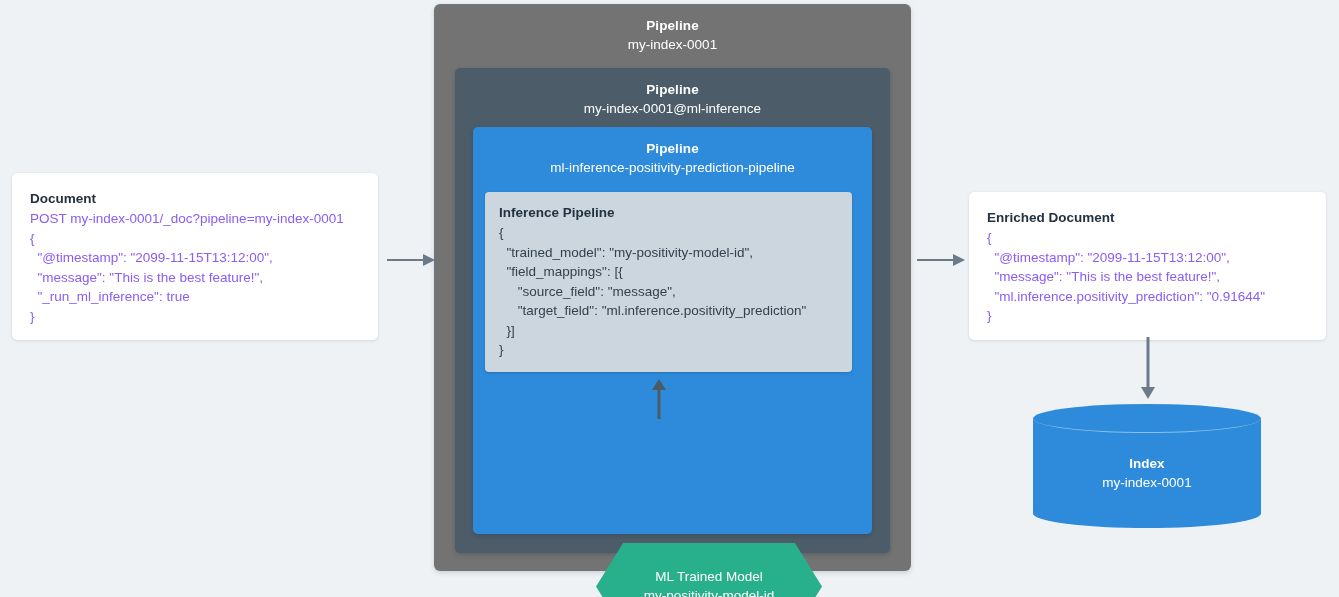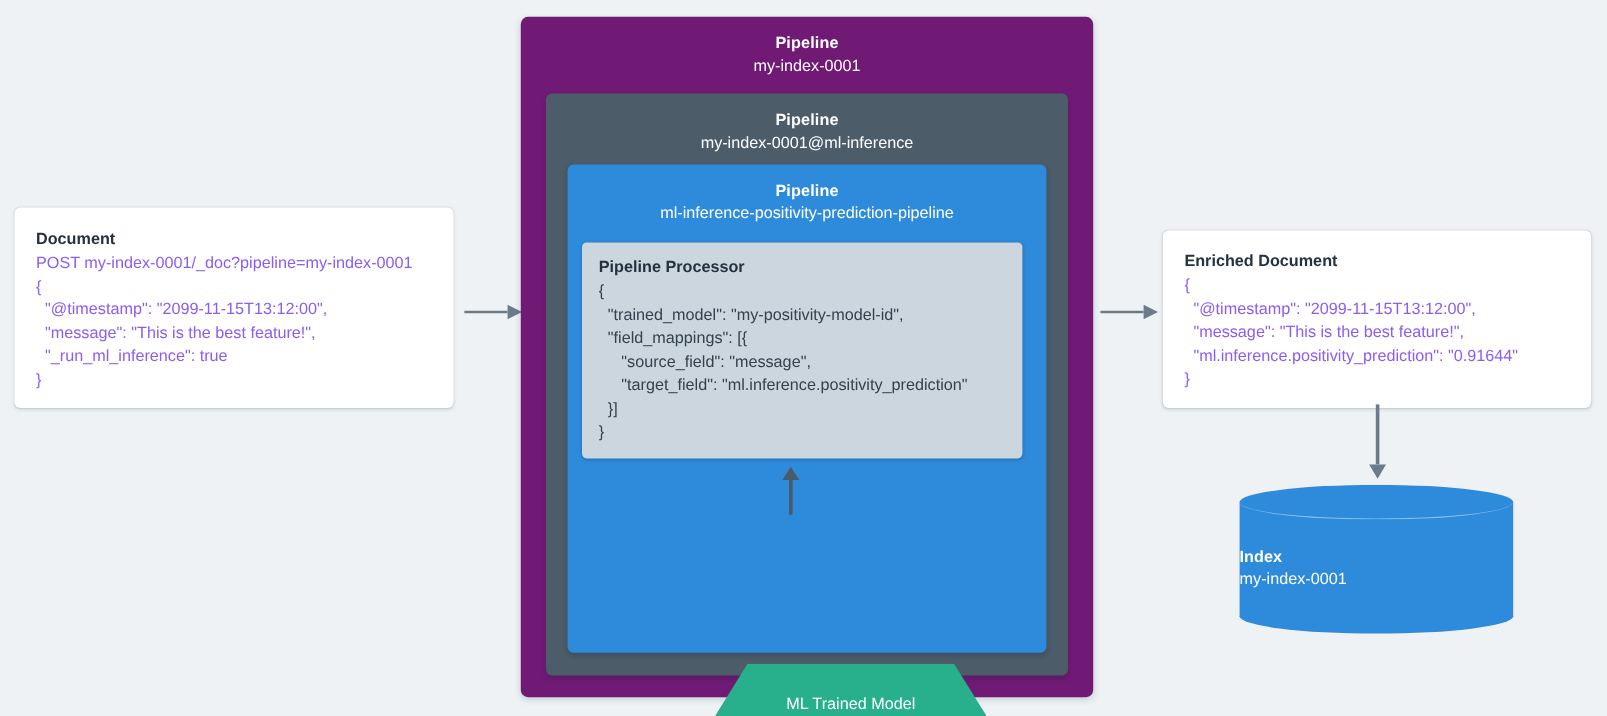--- a/index.html
+++ b/index.html
@@ -39,24 +39,24 @@
     font-size: 13.5px;
     color: #8b5cf6;
     line-height: 19.5px;
     white-space: pre;
   }
 
   
   .pipe-outer {
     position: absolute;
     left: 434px;
-    top: 14px;
+    top: 4px;
     width: 477px;
     height: 567px;
-    background: #701a75;
+    background: #737373;
     border-radius: 6px;
     box-shadow: 0 2px 5px rgba(40,60,80,0.18);
     box-sizing: border-box;
   }
   .pipe-mid {
     position: absolute;
     left: 21px;
     top: 64px;
     width: 435px;
     height: 485px;
@@ -173,20 +173,21 @@
     position: absolute;
     left: 0; bottom: 0;
     width: 228px; height: 29px;
     background: #2e8bdb;
     border-radius: 50% / 50%;
   }
   .cyl-text {
     position: absolute;
     left: 0; top: 50px;
     width: 228px;
+    text-align: center;
     color: #ffffff;
     z-index: 3;
   }
   .cyl-text .lbl { font-size: 13.5px; font-weight: bold; line-height: 19px; }
   .cyl-text .val { font-size: 13.5px; line-height: 20px; }
 
   
   .arrow-svg { position: absolute; overflow: visible; }
 </style>
 </head>
@@ -221,21 +222,21 @@
         <div class="val">my-index-0001@ml-inference</div>
       </div>
 
       <div class="pipe-inner">
         <div class="pipe-head">
           <div class="lbl">Pipeline</div>
           <div class="val">ml-inference-positivity-prediction-pipeline</div>
         </div>
 
         <div class="processor">
-          <div class="proc-title">Pipeline Processor</div>
+          <div class="proc-title">Inference Pipeline</div>
           <div class="proc-body">{
   "trained_model": "my-positivity-model-id",
   "field_mappings": [{
      "source_field": "message",
      "target_field": "ml.inference.positivity_prediction"
   }]
 }</div>
         </div>
 
         <svg class="arrow-svg" style="left:176px; top:252px;" width="20" height="40">

